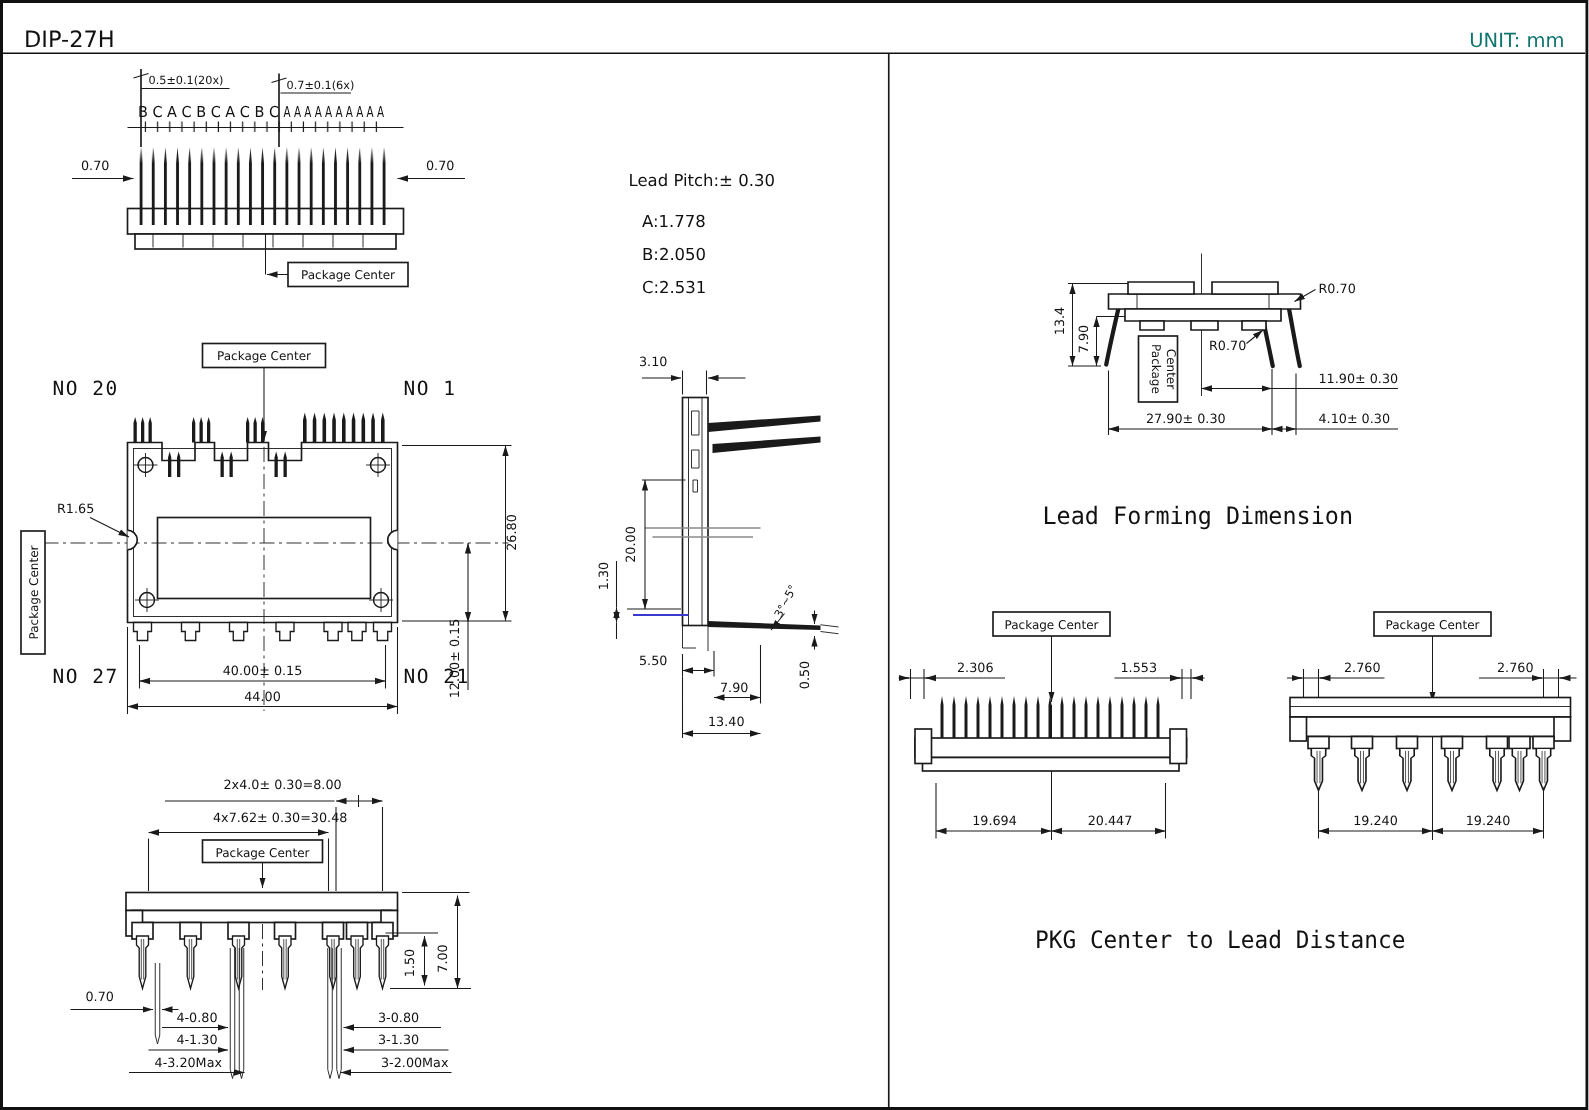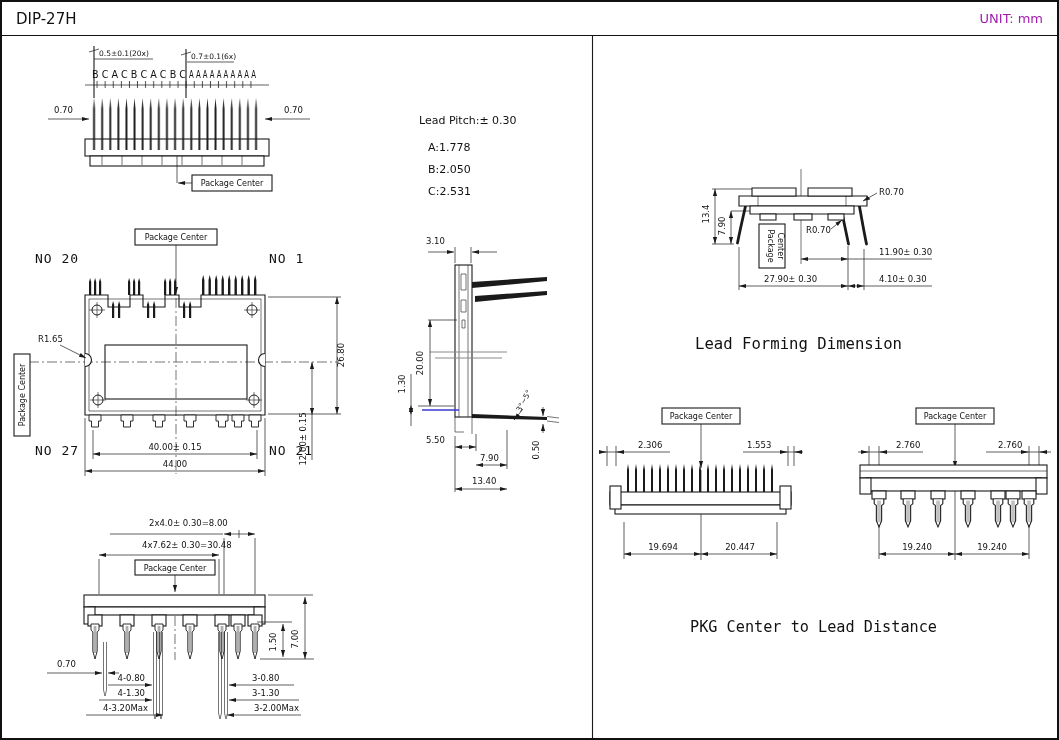--- a/index.html
+++ b/index.html
@@ -1,19 +1,19 @@
 <!DOCTYPE html>
 <html><head>
 <meta charset="utf-8">
 <style>
   html,body{margin:0;padding:0;background:#e8e8e8;}
   .sheet{position:relative;width:1059px;height:740px;background:#fff;border:2px solid #111;box-sizing:border-box;font-family:"DejaVu Sans",sans-serif;overflow:hidden;}
-  .hdr{position:relative;z-index:2;height:33px;border-bottom:1.5px solid #111;display:flex;justify-content:space-between;align-items:center;padding:0 14px;}
+  .hdr{position:relative;z-index:2;height:33px;border-bottom:1.5px solid #111;display:flex;justify-content:space-between;align-items:flex-end;padding:0 14px;}
   .hdr .t{font-size:15px;color:#111;}
-  .hdr .u{font-size:13px;color:#a21caf;}
+  .hdr .u{font-size:13px;color:#0f766e;}
   svg.draw{position:absolute;left:0;top:0;z-index:1;}
   
   .ol{stroke:#1a1a1a;stroke-width:1.1;fill:none}
   .olw{stroke:#1a1a1a;stroke-width:1.1;fill:#fff}
   .thin{stroke:#1a1a1a;stroke-width:0.6;fill:none}
   .dim{stroke:#1a1a1a;stroke-width:0.7;fill:none}
   .dimA{stroke:#1a1a1a;stroke-width:0.7;fill:none}
   .cl{stroke:#1a1a1a;stroke-width:0.6;stroke-dasharray:10 3 2 3;fill:none}
   .lead{stroke:#1a1a1a;stroke-width:2.8;fill:none;stroke-linecap:round}
   .gray{stroke:#8a8a8a;stroke-width:1.1;fill:none}

